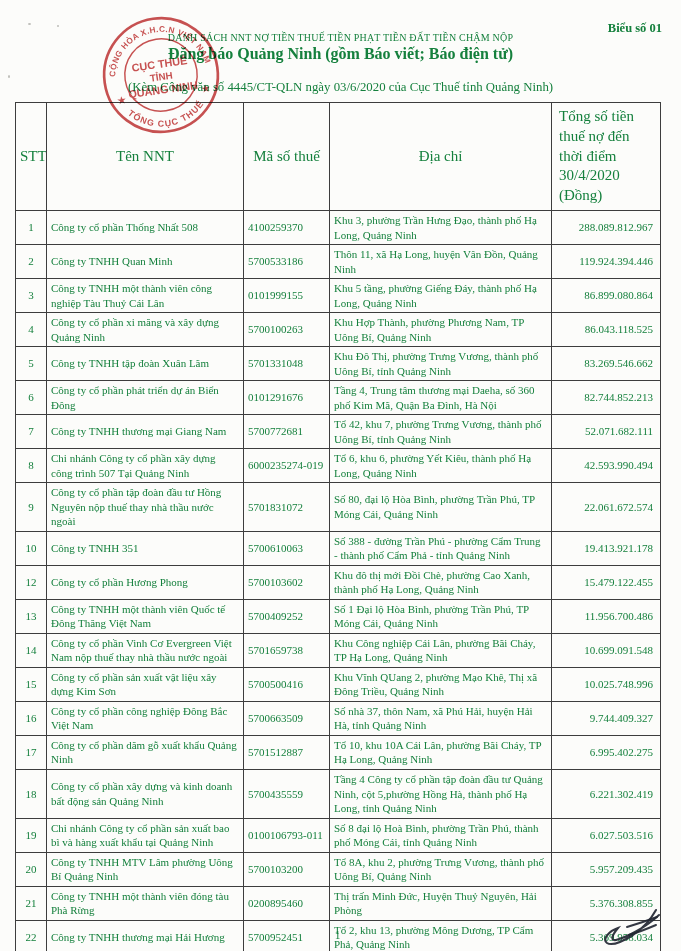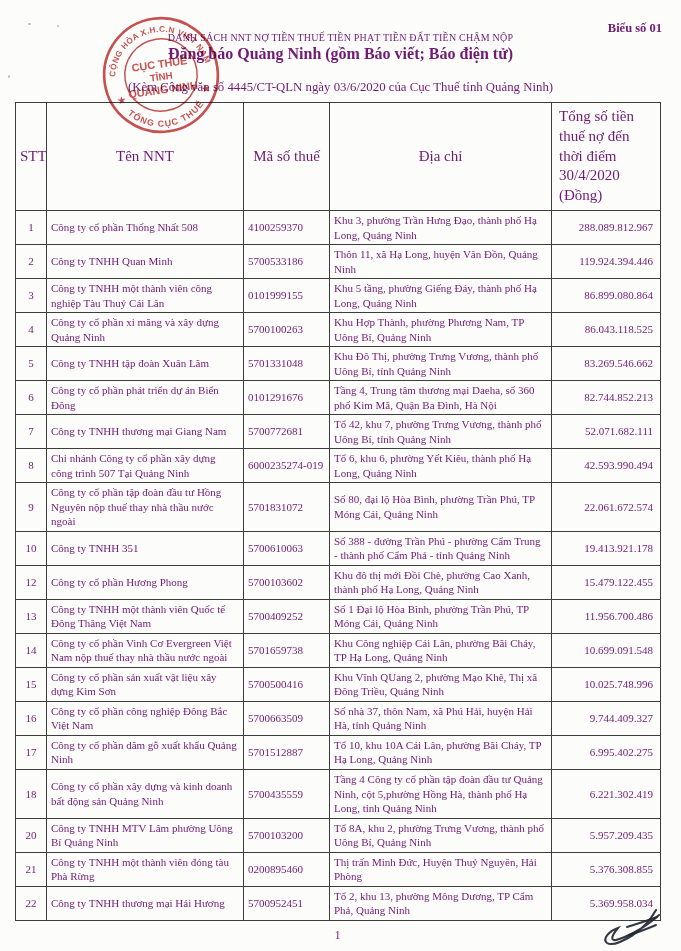--- a/index.html
+++ b/index.html
@@ -1,20 +1,20 @@
 <!DOCTYPE html>
 <html><head>
 <meta charset="utf-8">
 <style>
   html,body { margin:0; padding:0; }
   .page {
     position:relative; width:681px; height:951px;
     background:#fcfcfa;
     font-family:"Liberation Serif", serif;
-    color:#701a75; overflow:hidden;
+    color:#15803d; overflow:hidden;
   }
   .form-number {
     position:absolute; top:21px; right:19px;
     font-size:12.5px; font-weight:bold;
   }
   .title-block {
     position:absolute; top:32px; left:0; width:100%;
     text-align:center; z-index:1;
   }
   .title-main { font-size:10px; font-weight:normal; letter-spacing:0.2px; }
@@ -241,20 +241,27 @@
     </tr>
 
     <tr>
       <td class="stt-cell">18</td>
       <td class="name-cell">Công ty cổ phần xây dựng và kinh doanh bất động sản Quảng Ninh</td>
       <td class="tax-cell">5700435559</td>
       <td class="addr-cell">Tầng 4 Công ty cổ phần tập đoàn đầu tư Quảng Ninh, cột 5,phường Hồng Hà, thành phố Hạ Long, tỉnh Quảng Ninh</td>
       <td class="amount-cell">6.221.302.419</td>
     </tr>
 
+    <tr>
+      <td class="stt-cell">19</td>
+      <td class="name-cell">Chi nhánh Công ty cổ phần sản xuất bao bì và hàng xuất khẩu tại Quảng Ninh</td>
+      <td class="tax-cell">0100106793-011</td>
+      <td class="addr-cell">Số 8 đại lộ Hoà Bình, phường Trần Phú, thành phố Móng Cái, tỉnh Quảng Ninh</td>
+      <td class="amount-cell">6.027.503.516</td>
+    </tr>
 
     <tr>
       <td class="stt-cell">20</td>
       <td class="name-cell">Công ty TNHH MTV Lâm phường Uông Bí Quảng Ninh</td>
       <td class="tax-cell">5700103200</td>
       <td class="addr-cell">Tổ 8A, khu 2, phường Trưng Vương, thành phố Uông Bí, Quảng Ninh</td>
       <td class="amount-cell">5.957.209.435</td>
     </tr>
 
     <tr>

